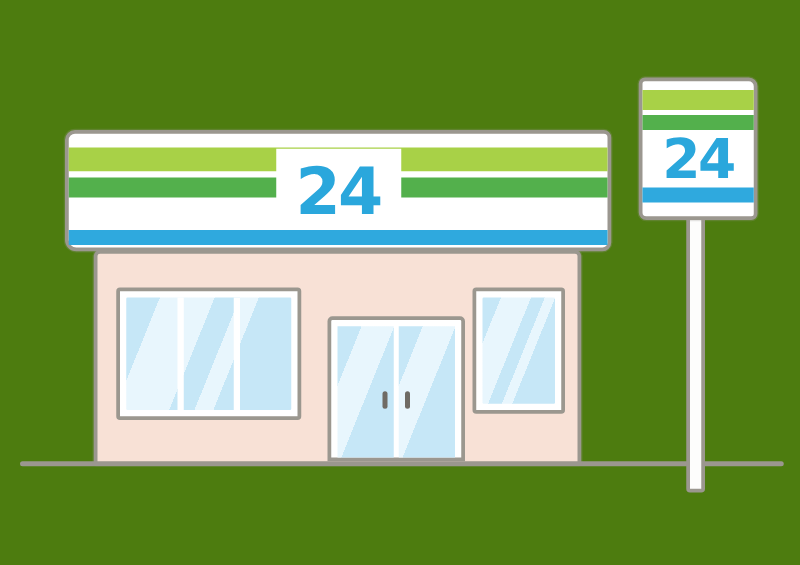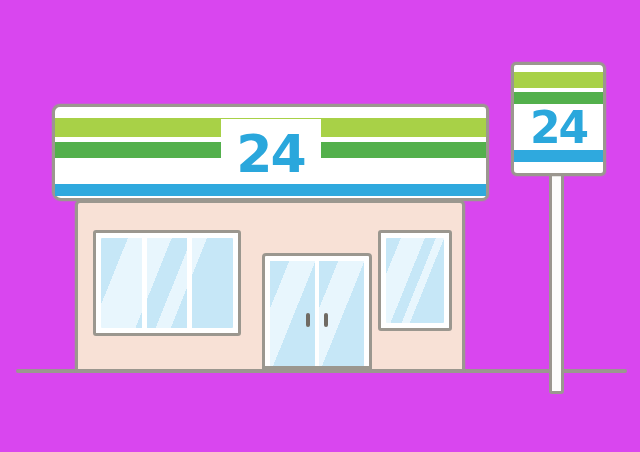--- a/index.html
+++ b/index.html
@@ -8,21 +8,21 @@
     background: #ffffff;
     width: 640px;
     height: 452px;
     font-family: "DejaVu Sans", sans-serif;
     overflow: hidden;
   }
   .scene {
     position: relative;
     width: 640px;
     height: 452px;
-    background: #d946ef;
+    background: #4d7c0f;
   }
 
   
   .ground {
     position: absolute;
     left: 16px;
     top: 369px;
     width: 611px;
     height: 4px;
     background: var(--outline);

